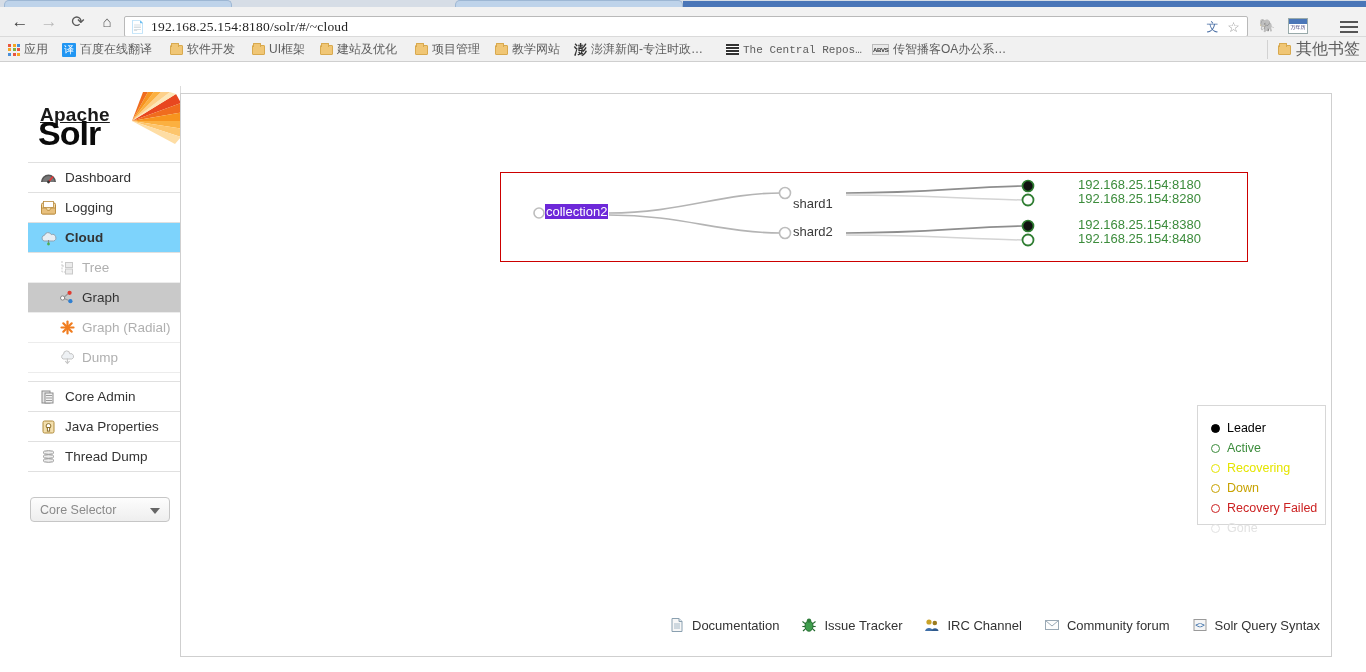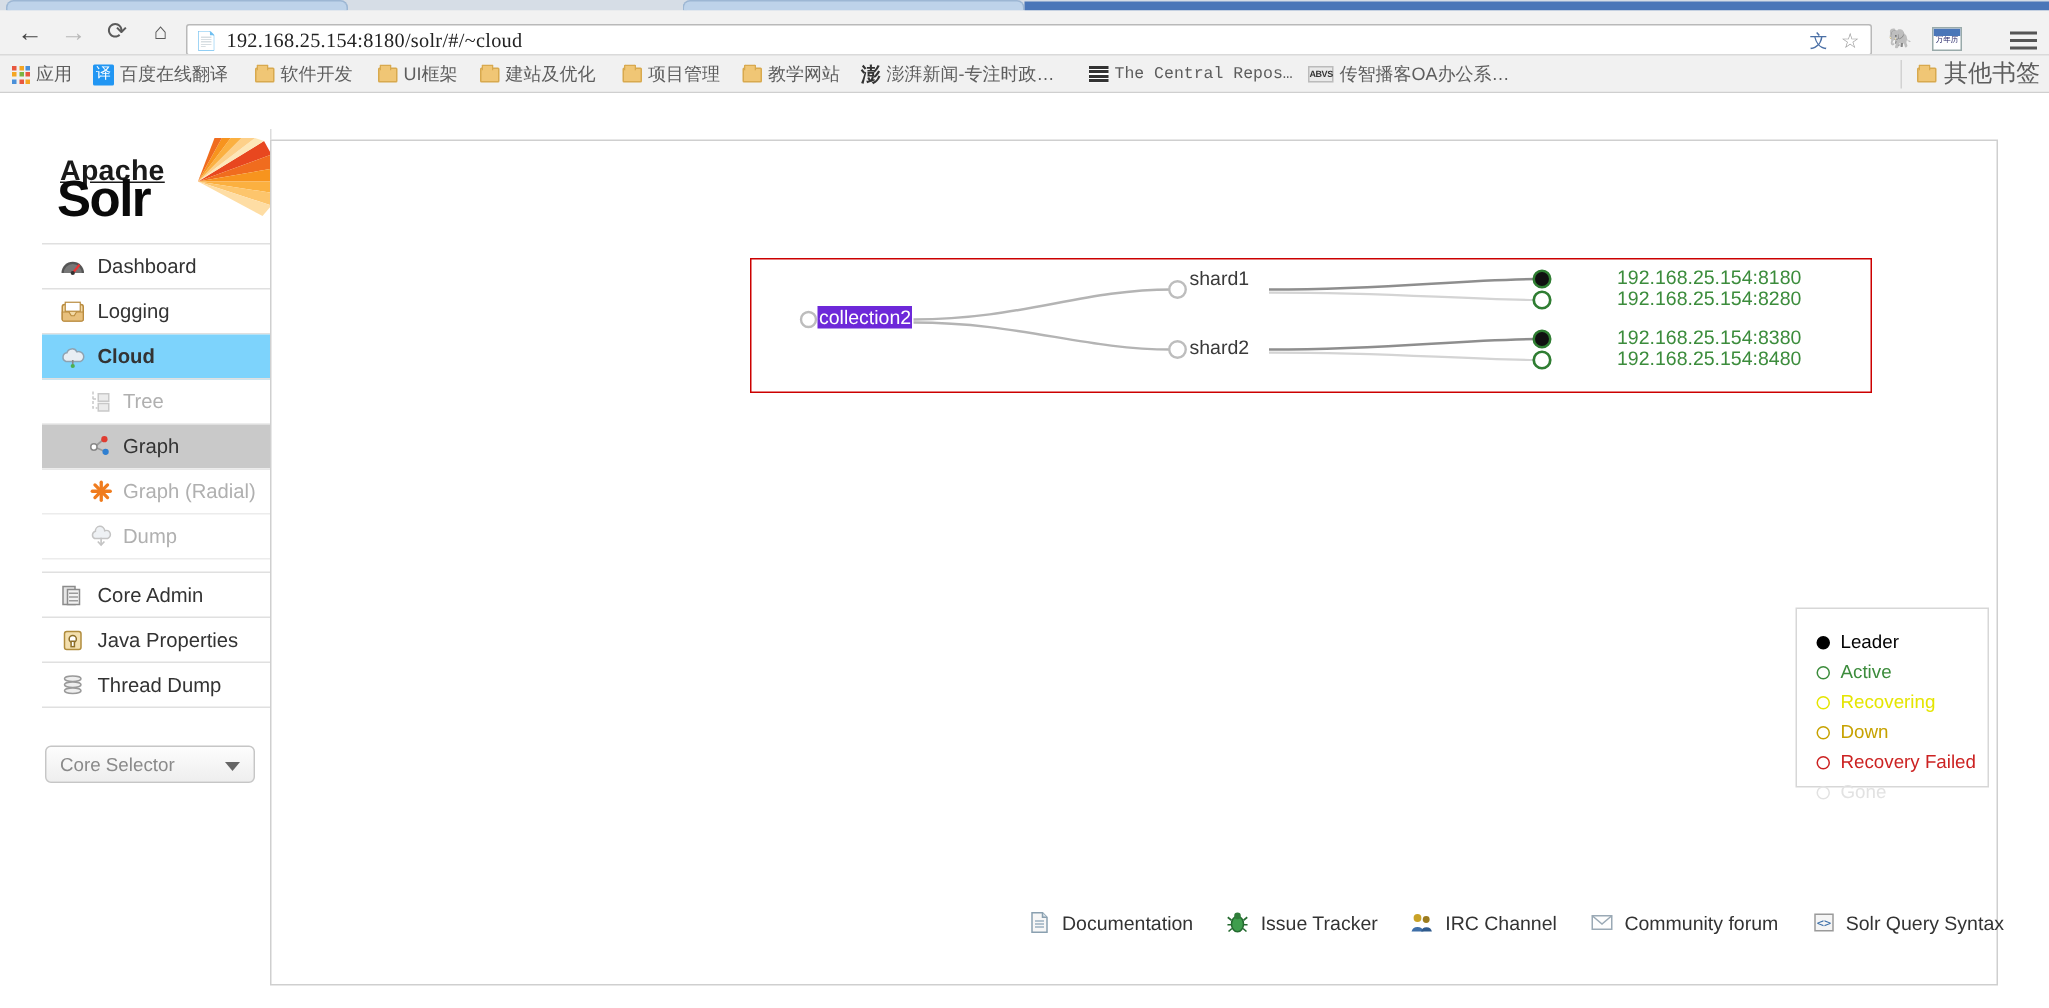--- a/index.html
+++ b/index.html
@@ -263,23 +263,23 @@
     white-space: nowrap;
   }
   .lg-dot {
     width: 9px; height: 9px; border-radius: 50%;
     border: 1.6px solid currentColor; flex: 0 0 9px;
   }
   .lg-dot.filled { background: currentColor; }
 
   
   #footer-links {
-    position: absolute; left: 188px; top: 535px;
+    position: absolute; left: 172px; top: 535px;
     width: 1152px; height: 36px;
-    display: flex; align-items: center; justify-content: flex-end;
+    display: flex; align-items: flex-end; justify-content: flex-end;
     gap: 22px; padding-right: 4px;
   }
   .flink {
     display: flex; align-items: center; gap: 7px;
     font-size: 13px; color: #333; cursor: pointer;
   }
   .flink .fic { width: 16px; height: 16px; position: relative; flex: 0 0 16px; }
 </style>
 </head>
 <body>
@@ -552,21 +552,21 @@
         <circle cx="284" cy="60" r="5.5" fill="#fff" stroke="#bdbdbd" stroke-width="1.6"></circle>
 
         <circle cx="527" cy="13" r="5.5" fill="#111111" stroke="#2f7d32" stroke-width="1.7"></circle>
         <circle cx="527" cy="27" r="5.5" fill="#ffffff" stroke="#2f7d32" stroke-width="1.8"></circle>
         <circle cx="527" cy="53" r="5.5" fill="#111111" stroke="#2f7d32" stroke-width="1.7"></circle>
         <circle cx="527" cy="67" r="5.5" fill="#ffffff" stroke="#2f7d32" stroke-width="1.8"></circle>
       </svg>
 
       <div class="glabel sel" style="left:44px; top:31px;">collection2</div>
 
-      <div class="glabel" style="left:292px; top:5px;">shard1</div>
+      <div class="glabel" style="left:292px; top:23px;">shard1</div>
       <div class="glabel" style="left:292px; top:51px;">shard2</div>
 
       <div class="glabel node-green" style="left:537px; top:4px;">192.168.25.154:8180</div>
       <div class="glabel node-green" style="left:537px; top:18px;">192.168.25.154:8280</div>
       <div class="glabel node-green" style="left:537px; top:44px;">192.168.25.154:8380</div>
       <div class="glabel node-green" style="left:537px; top:58px;">192.168.25.154:8480</div>
     </div>
 
     <div id="legend">
       <div class="legend-row" style="color:#000000">

